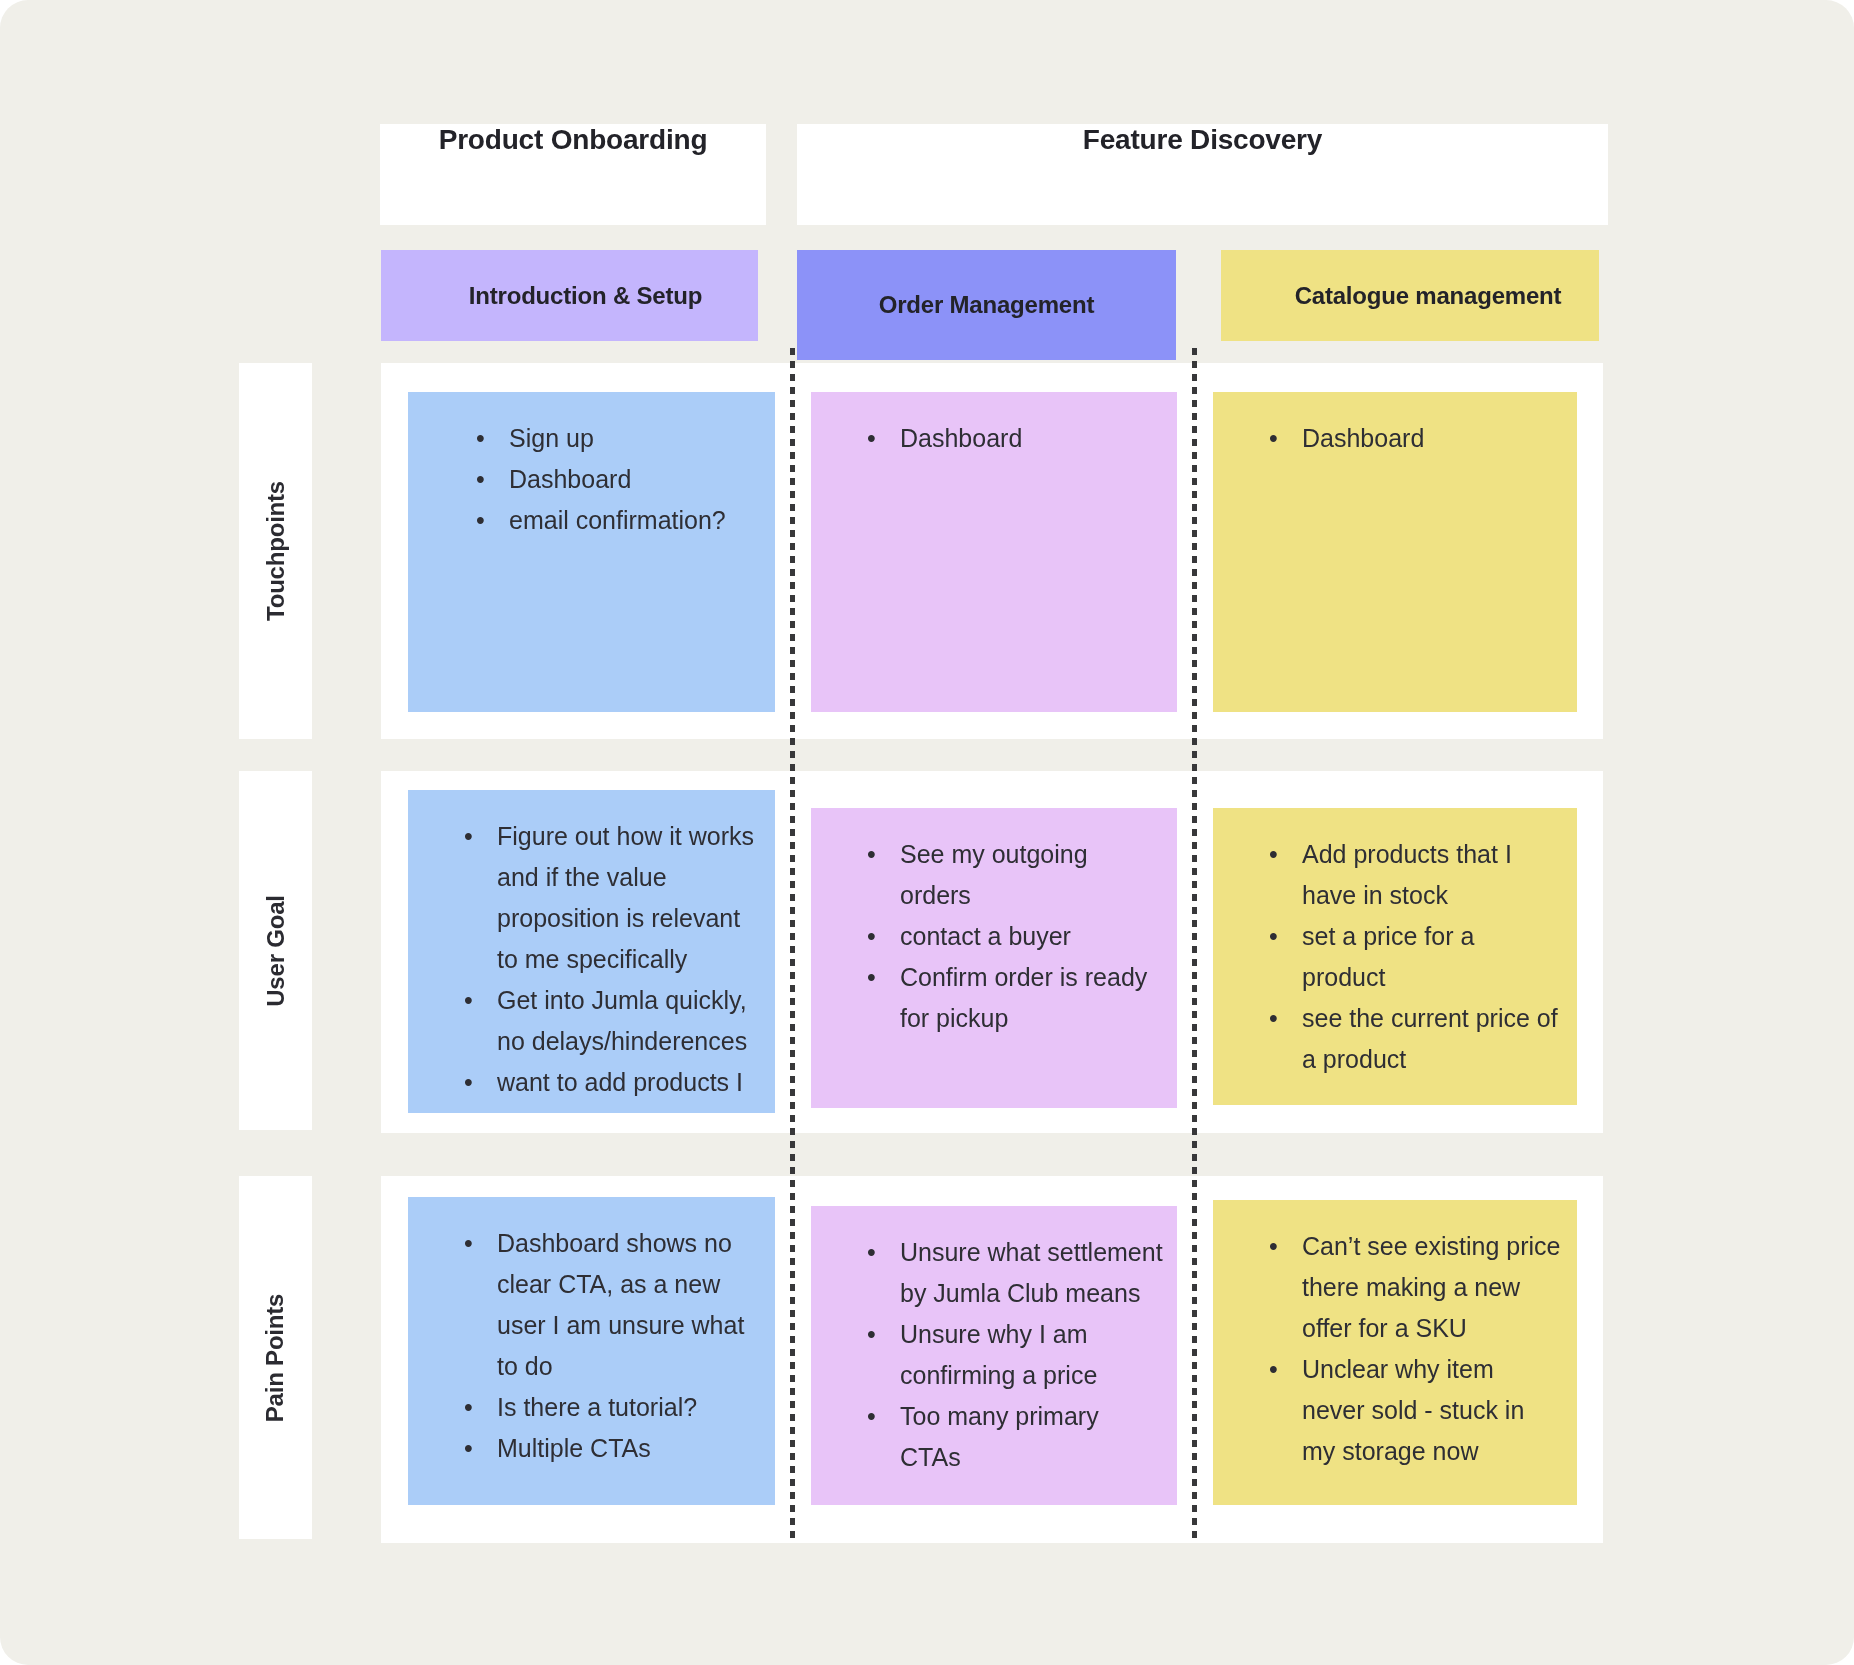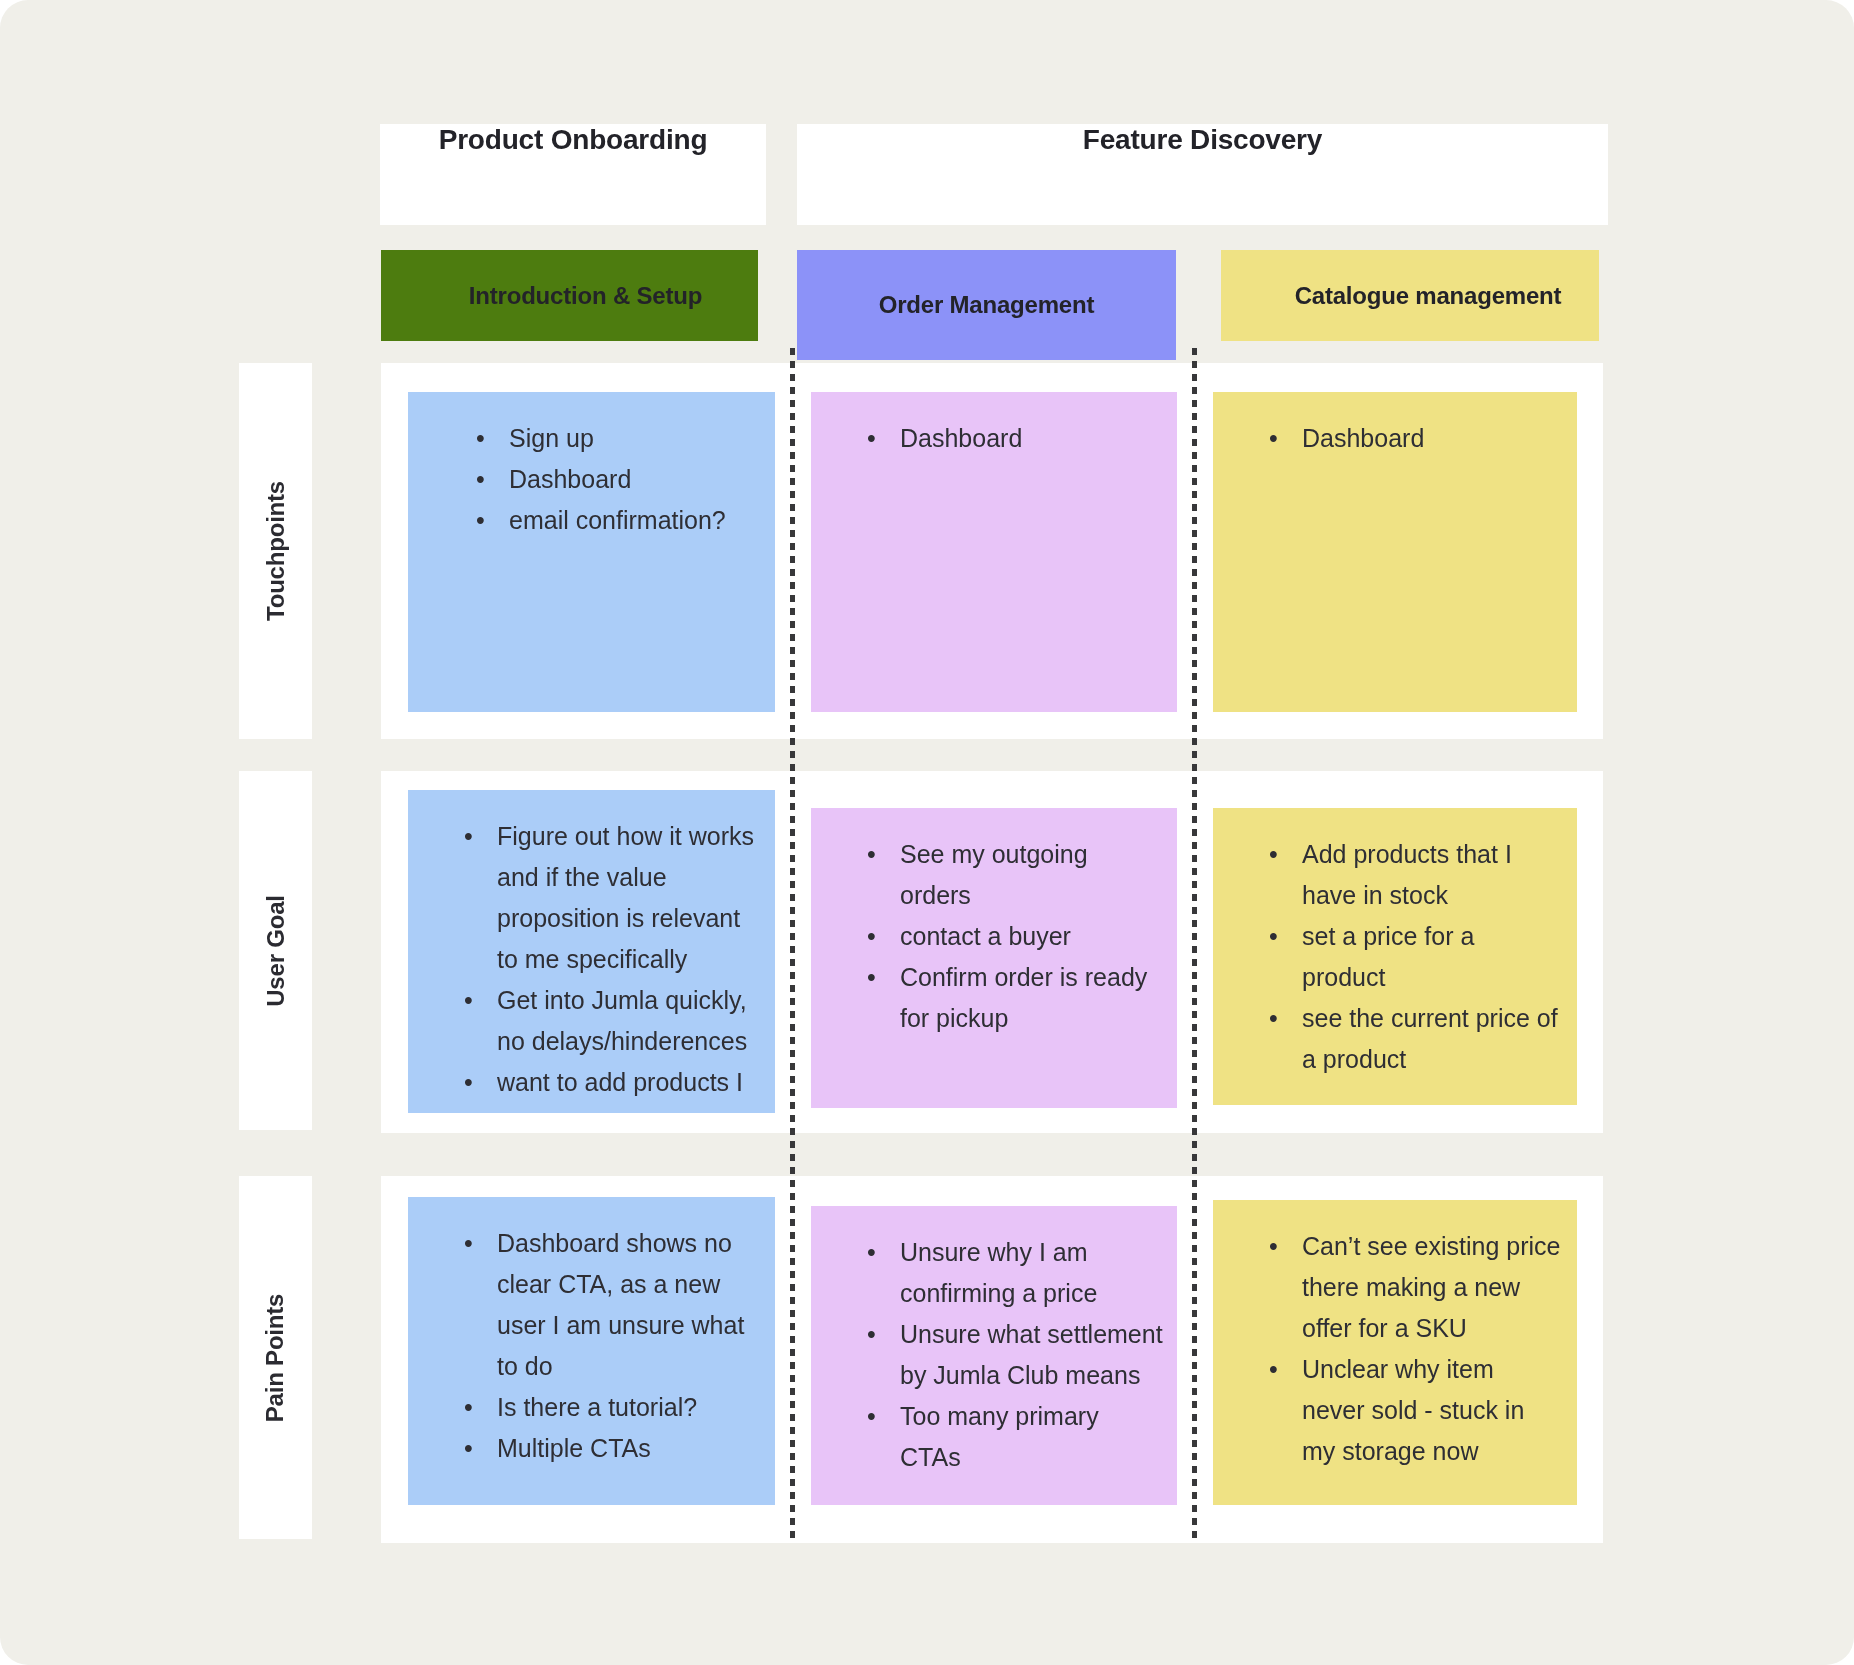--- a/index.html
+++ b/index.html
@@ -21,21 +21,21 @@
     font-size:28px;font-weight:700;color:#232329;letter-spacing:-0.2px;
   }
   .phase-onboarding{left:380px;top:124px;width:386px;height:101px;}
   .phase-discovery{left:797px;top:124px;width:811px;height:101px;}
 
   
   .stage{
     display:flex;align-items:center;justify-content:center;
     font-size:24px;font-weight:700;color:#232329;letter-spacing:-0.2px;
   }
-  .stage-intro{left:381px;top:250px;width:377px;height:91px;background:#4d7c0f;padding-left:32px;}
+  .stage-intro{left:381px;top:250px;width:377px;height:91px;background:#c4b5fd;padding-left:32px;}
   .stage-order{left:797px;top:250px;width:379px;height:110px;background:#8C92F8;}
   .stage-catalogue{left:1221px;top:250px;width:378px;height:91px;background:#EFE284;padding-left:36px;}
 
   
   .band{background:#ffffff;left:381px;width:1222px;}
   .band-1{top:363px;height:376px;}
   .band-2{top:771px;height:362px;}
   .band-3{top:1176px;height:367px;}
 
   .rowlabel{
@@ -168,22 +168,22 @@
 
   <div class="abs sticky blue r3c1">
     <ul>
       <li>Dashboard shows no clear CTA, as a new user I am unsure what to do</li>
       <li>Is there a tutorial?</li>
       <li>Multiple CTAs</li>
     </ul>
   </div>
   <div class="abs sticky purple r3c2">
     <ul>
+      <li>Unsure what settlement by Jumla Club means</li>
       <li>Unsure why I am confirming a price</li>
-      <li>Unsure what settlement by Jumla Club means</li>
       <li>Too many primary CTAs</li>
     </ul>
   </div>
   <div class="abs sticky yellow r3c3">
     <ul>
       <li>Can’t see existing price there making a new offer for a SKU</li>
       <li>Unclear why item never sold - stuck in my storage now</li>
     </ul>
   </div>
 

